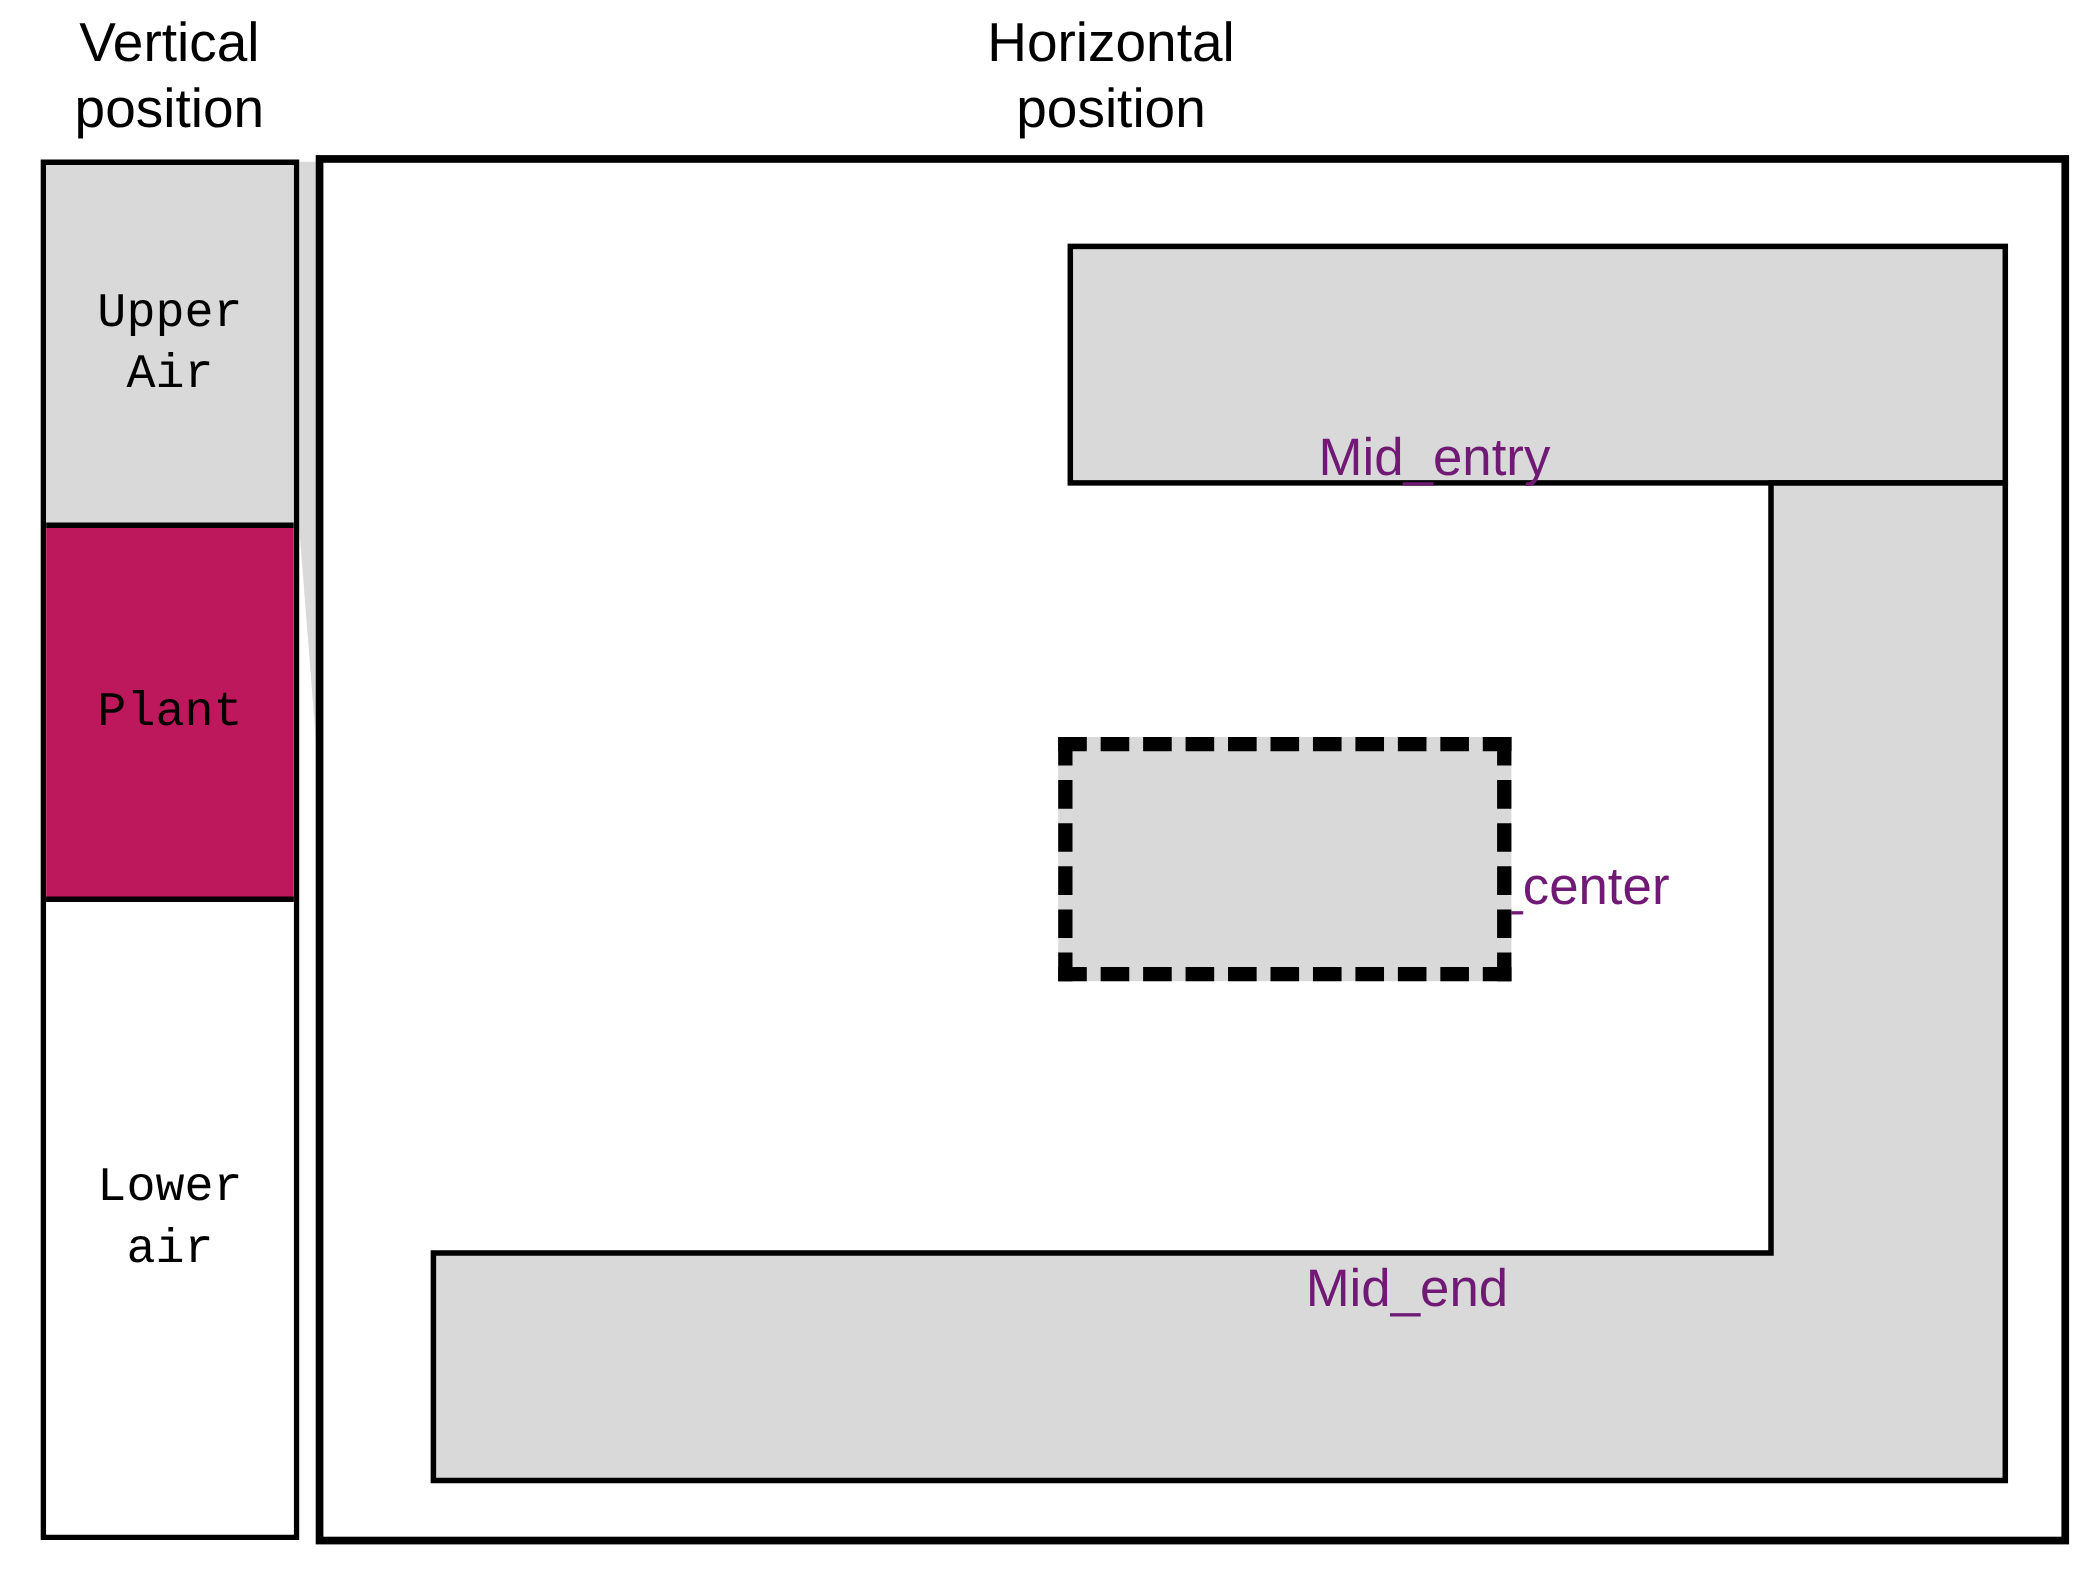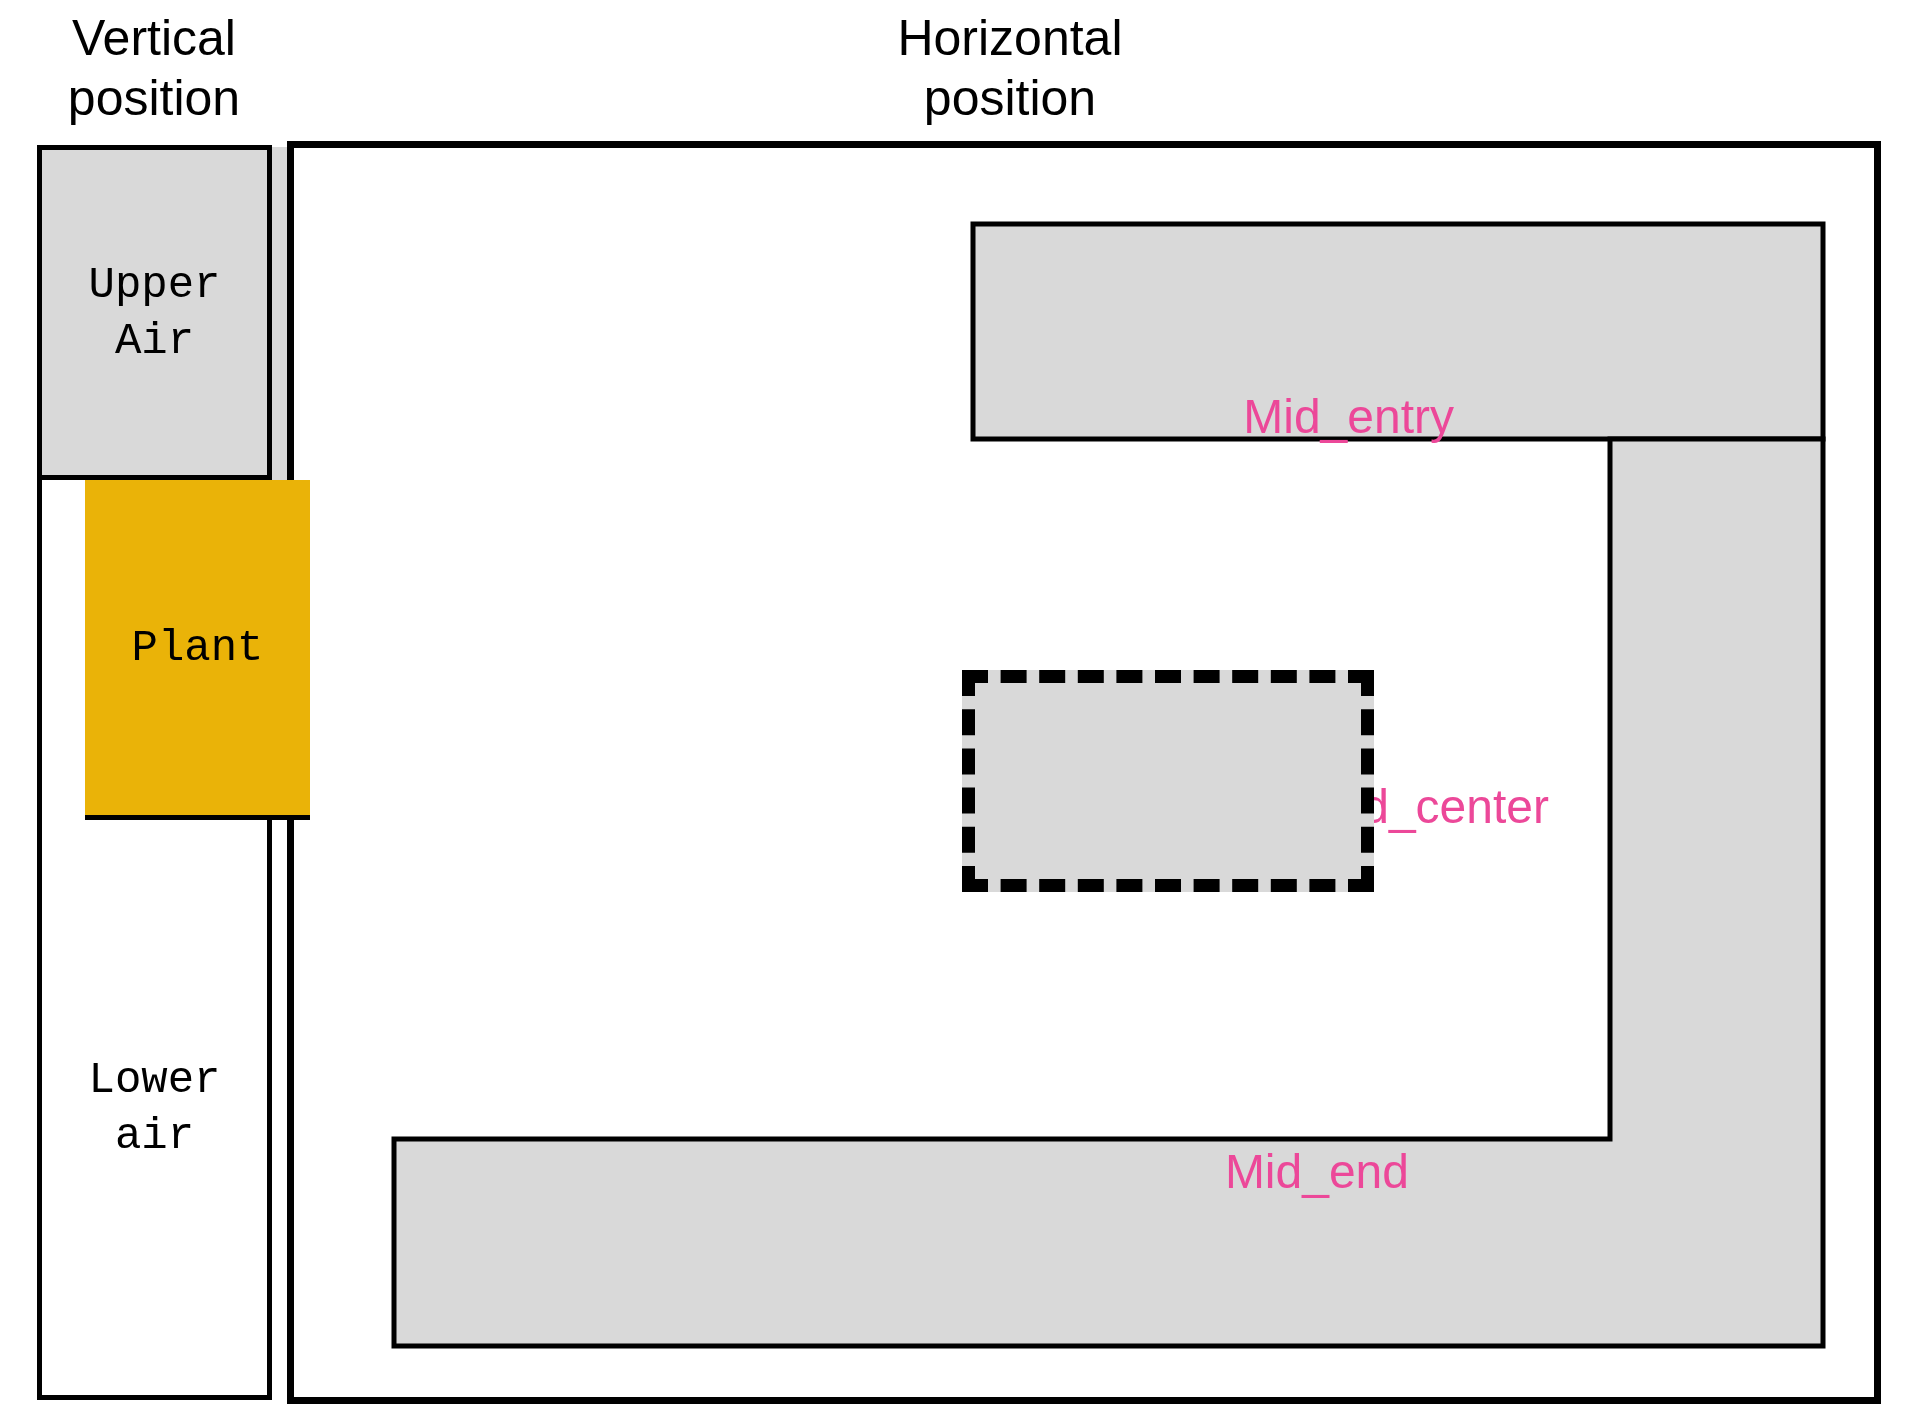--- a/index.html
+++ b/index.html
@@ -70,23 +70,22 @@
   }
   #vcell-upper-air {
     top: 0px;
     height: 330px;
     background: #d9d9d9;
     border-bottom: 5px solid #000000;
   }
   #vcell-plant {
     top: 330px;
     height: 340px;
-    background: #eab308;
+    background: #be185d;
     border-bottom: 5px solid #000000;
-    margin-left: 43px;
   }
   #vcell-lower-air {
     top: 670px;
     height: 575px;
     background: #ffffff;
     text-align: center;
   }
 
   
   #connector-wedge {
@@ -118,23 +117,23 @@
     top: 0;
     width: 100%;
     height: 100%;
   }
 
   
   .region-label {
     position: absolute;
     font-size: 48px;
     line-height: 58px;
-    color: #ec4899;
+    color: #701a75;
     white-space: pre-line;
-    text-align: right;
+    text-align: center;
   }
   #label-mid-entry   { left: 860px;  top: 240px;  width: 300px; }
   #label-mid-center  { left: 955px;  top: 630px;  width: 300px; }
   #label-left-end    { left: 340px;  top: 995px;  width: 260px; }
   #label-mid-end     { left: 855px;  top: 995px;  width: 260px; }
 
   
   #mid-center-box {
     position: absolute;
     left: 668px;

